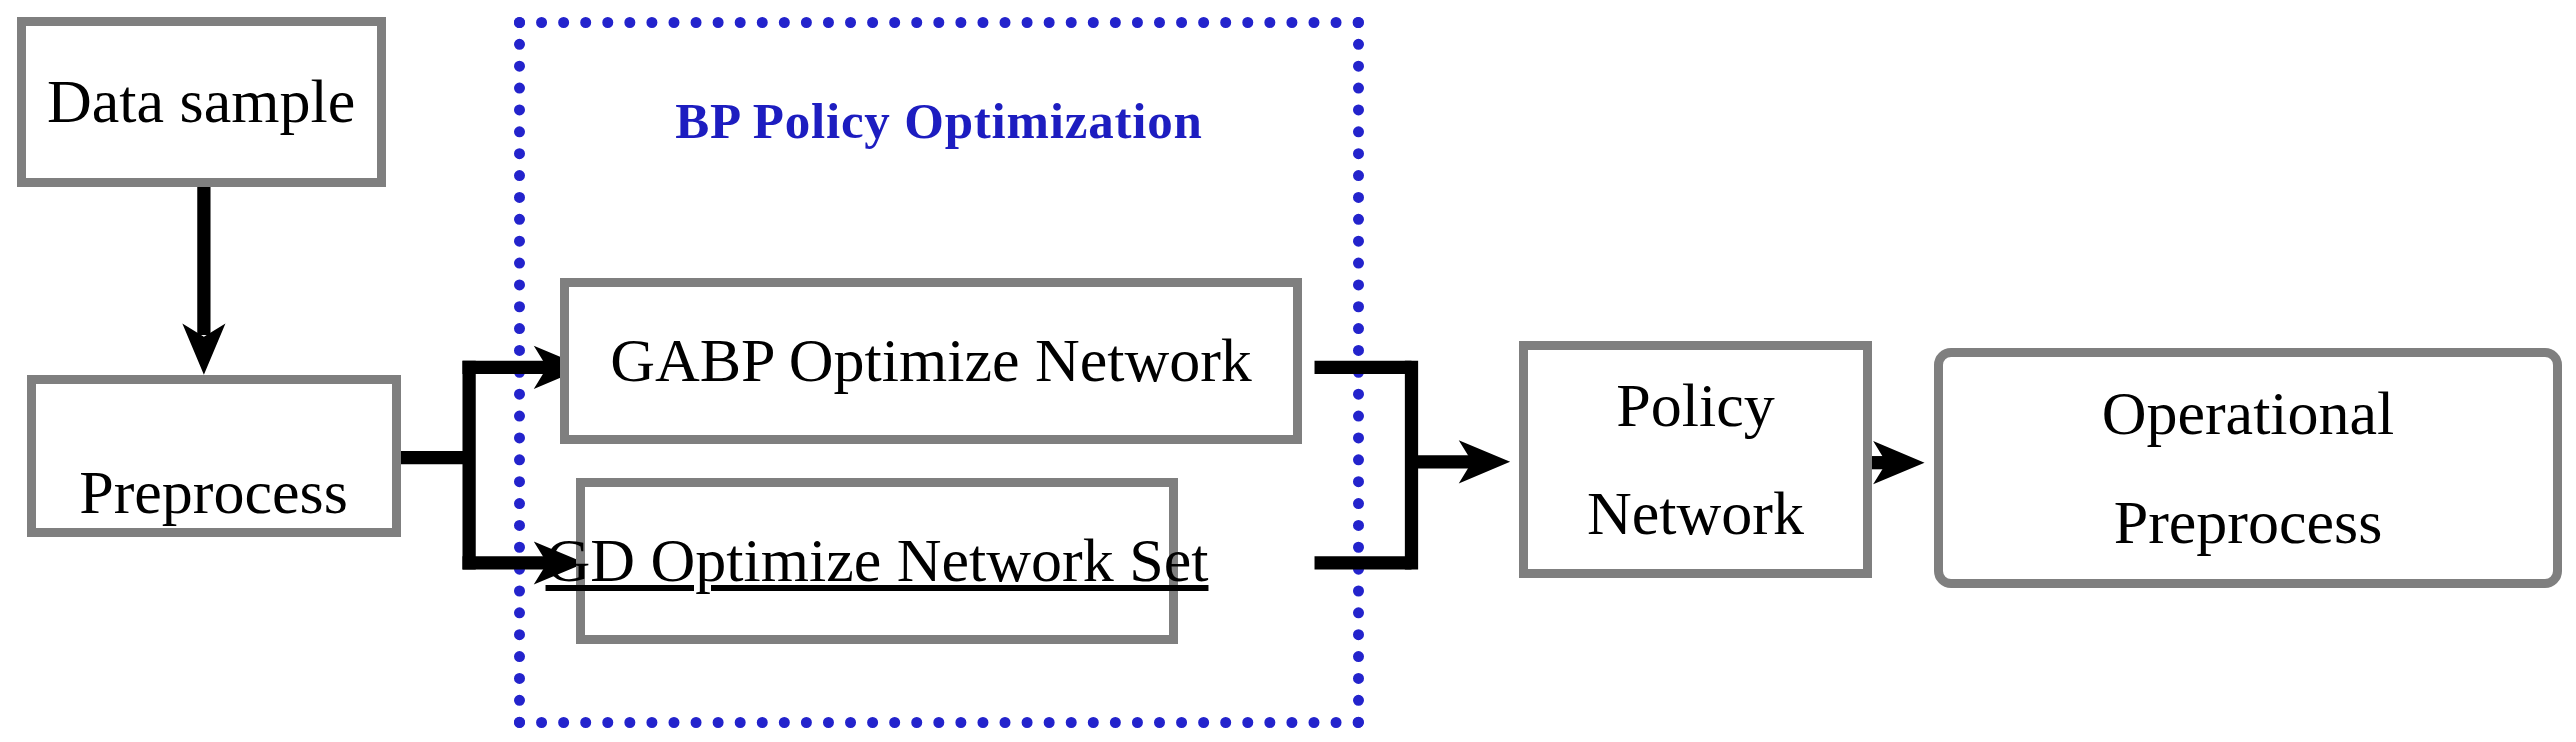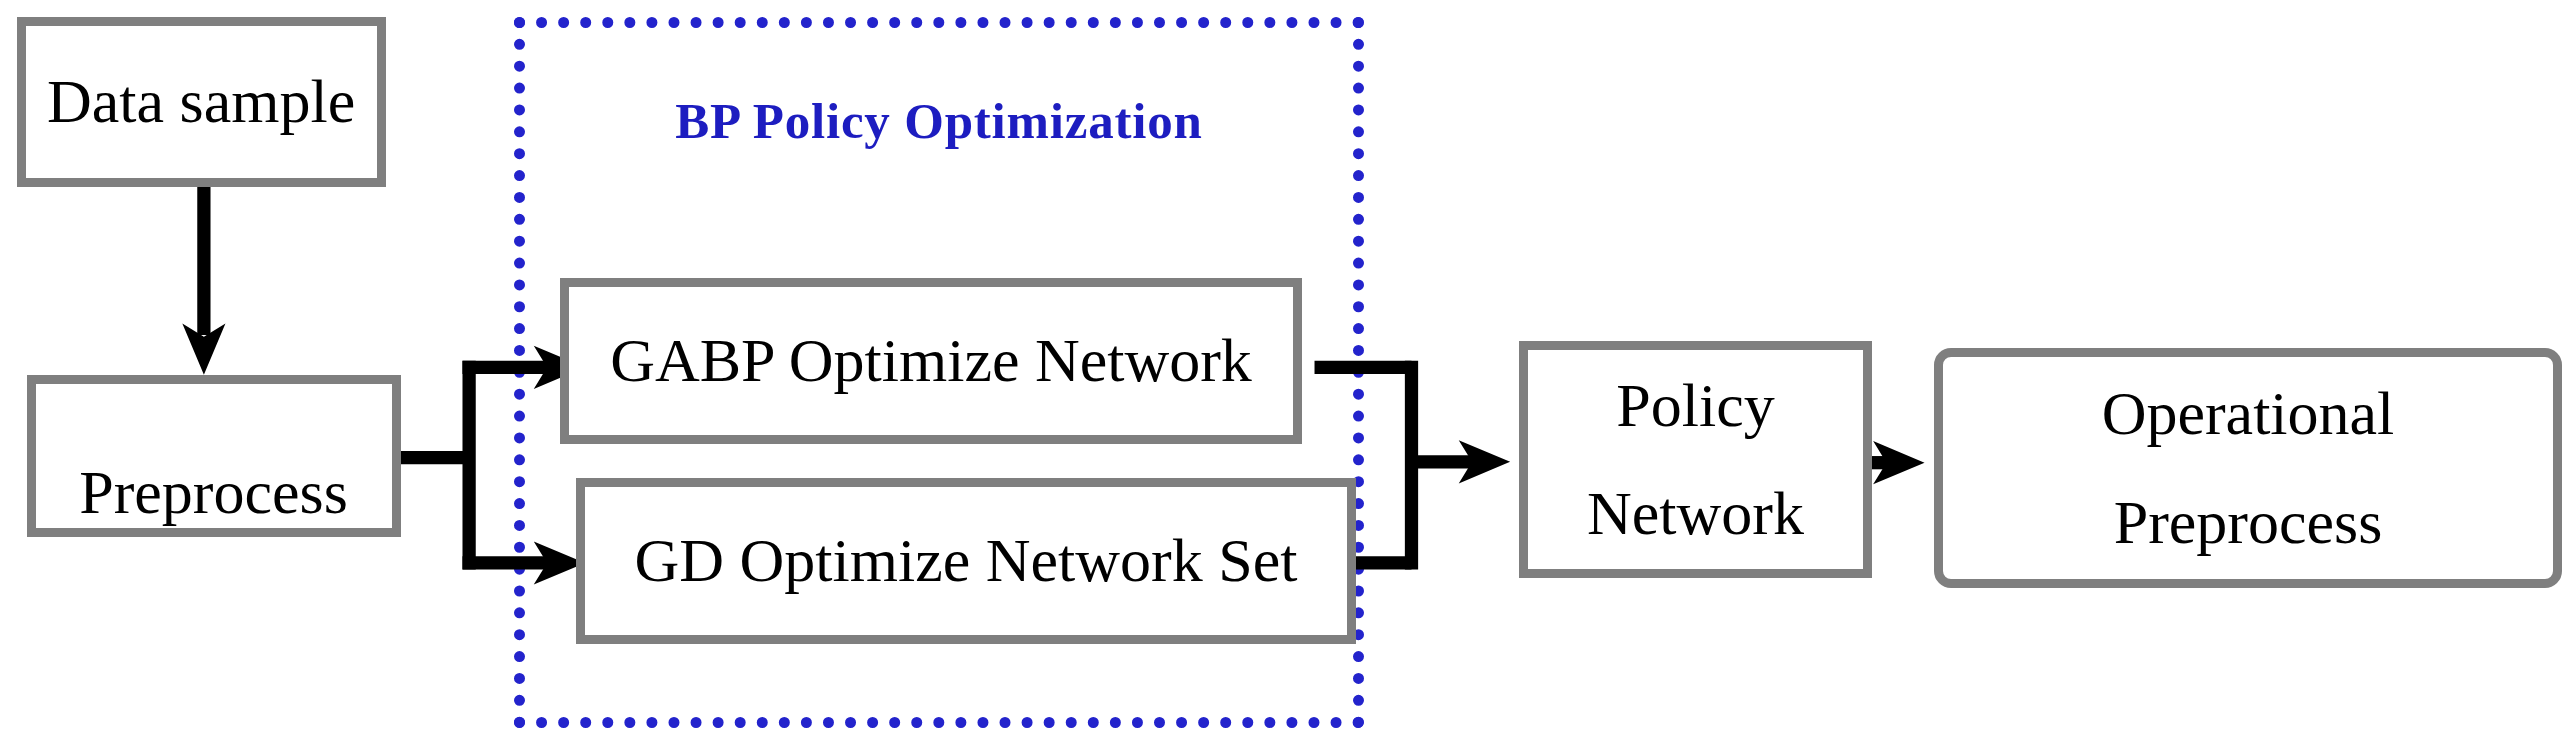--- a/index.html
+++ b/index.html
@@ -100,21 +100,21 @@
   </div>
 
   <div class="node" style="left:26.5px;top:375px;width:374px;height:162px;justify-content:flex-end;">
     <span class="lbl">Preprocess</span>
   </div>
 
   <div class="node" style="left:560px;top:278px;width:742px;height:166px;">
     <span class="lbl">GABP Optimize Network</span>
   </div>
 
-  <div class="node" style="left:576px;top:478px;width:780px;height:166px;">
+  <div class="node" style="left:576px;top:478px;width:602px;height:166px;text-decoration:underline;">
     <span class="lbl">GD Optimize Network Set</span>
   </div>
 
   <div class="node twoline" style="left:1510px;top:341px;width:353px;height:237px;">
     <span class="lbl">Policy</span>
     <span class="lbl">Network</span>
   </div>
 
   <div class="node twoline" style="left:1925px;top:348px;width:628px;height:240px;border-radius:17px;">
     <span class="lbl">Operational</span>

